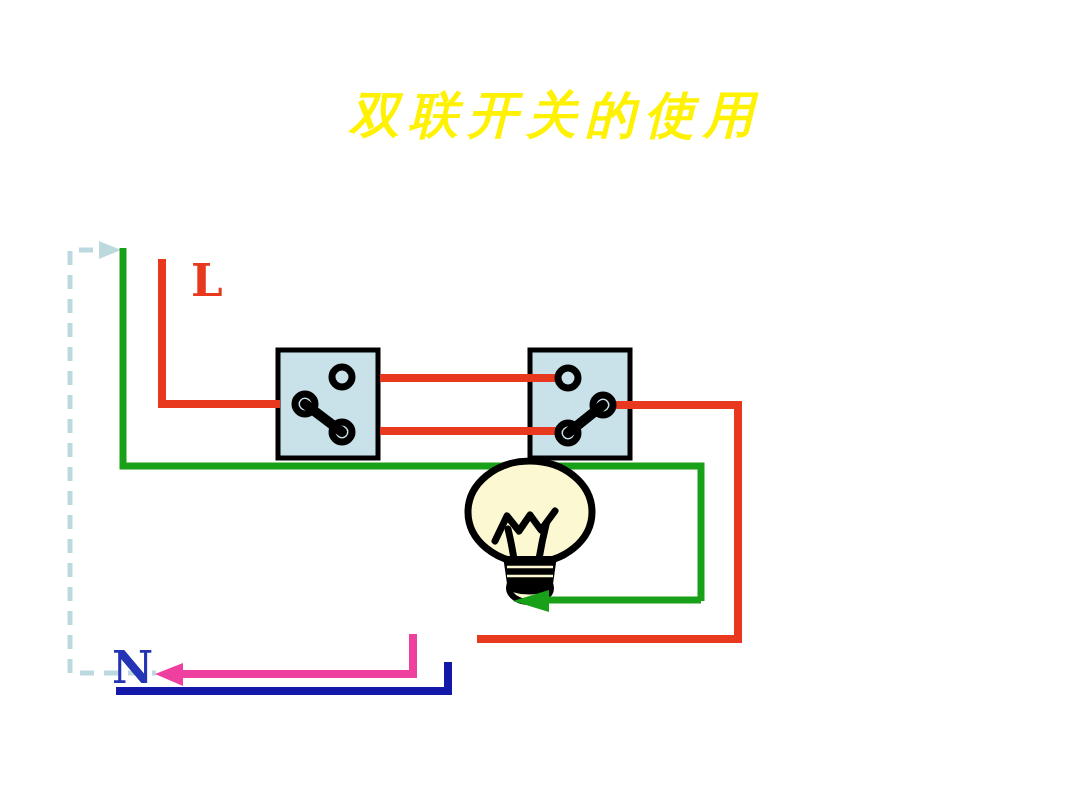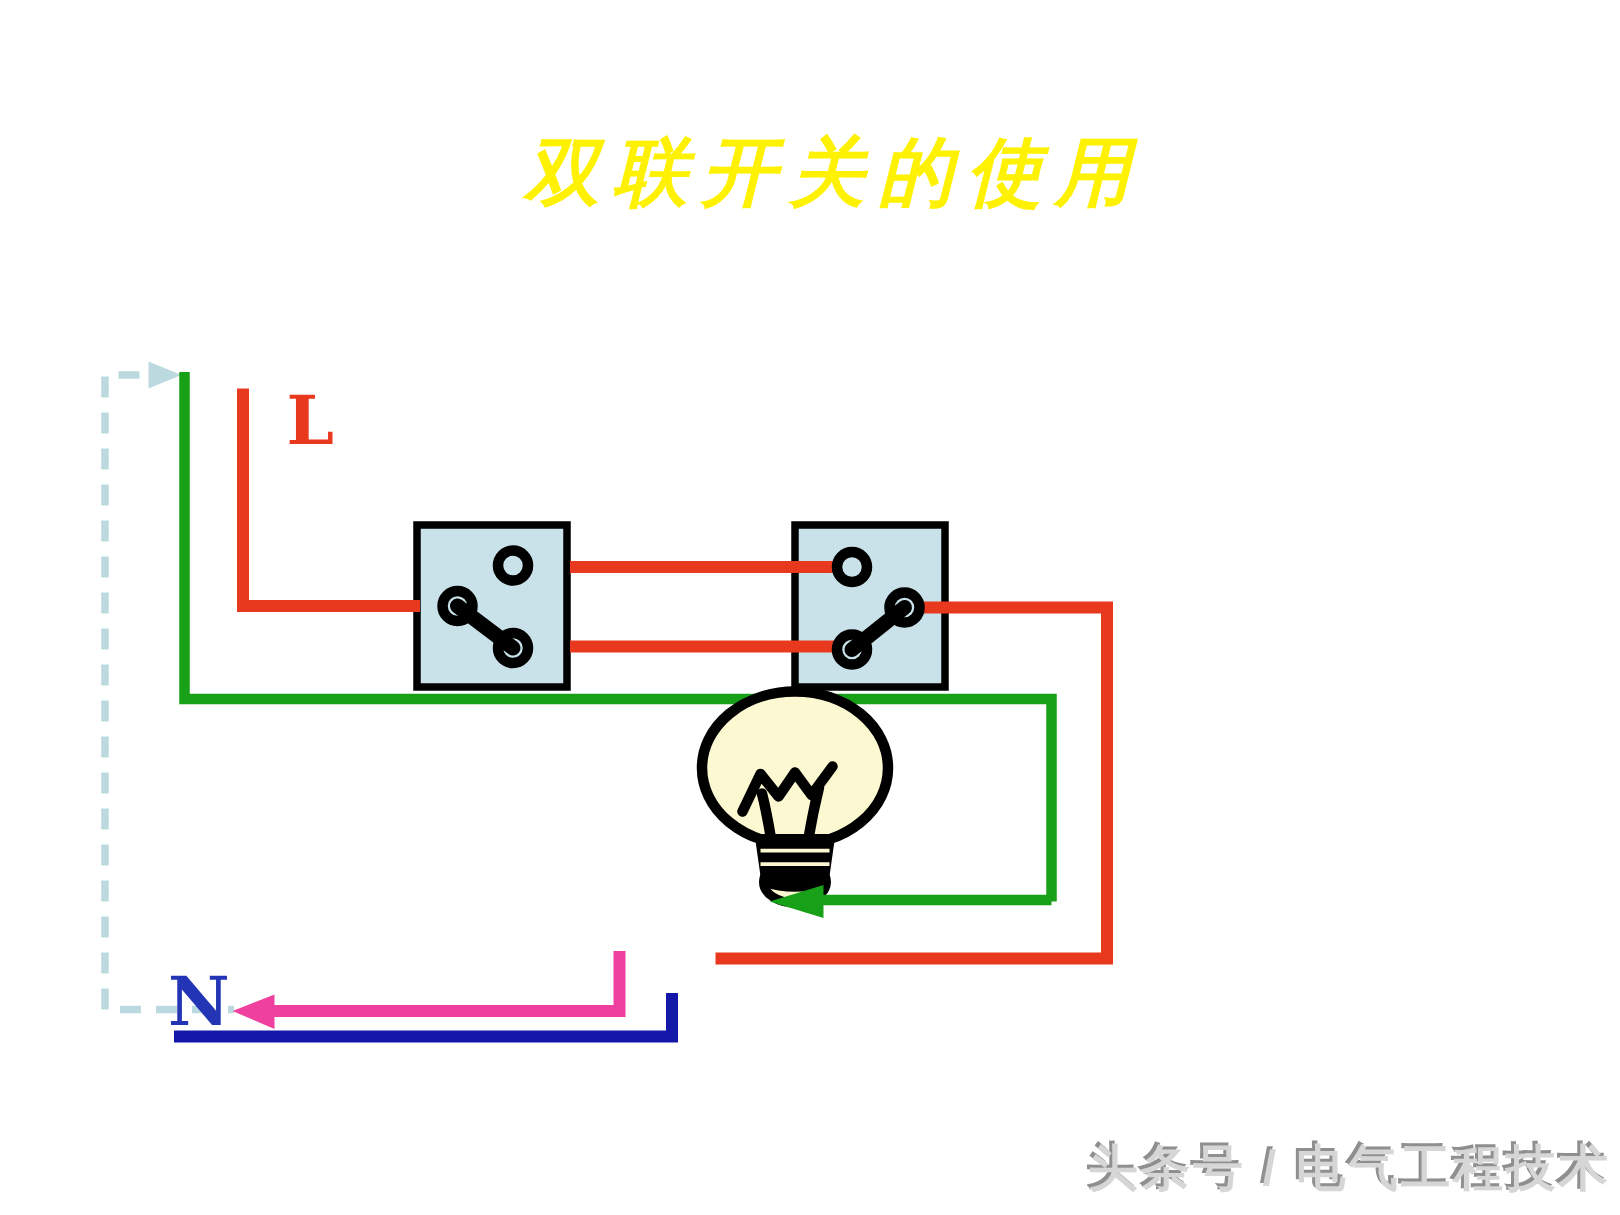--- a/index.html
+++ b/index.html
@@ -120,15 +120,14 @@
       </g>
     </g>
 
     <path fill="none" stroke-width="7" d="M 701 600 H 546" stroke="#18a018"></path>
     <polygon points="549,590 513,601 549,612" stroke="none" fill="#18a018"></polygon>
   </svg>
 
   <div class="wire-label live-label">L</div>
   <div class="wire-label neutral-label">N</div>
 
-  <div class="watermark">头条号 / 电气工程技术</div>
 
 </div>
 
 </body></html>

